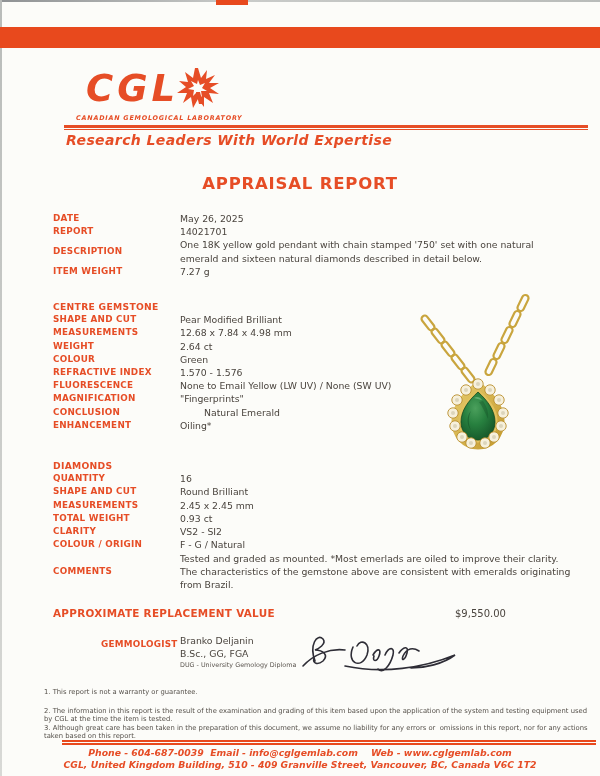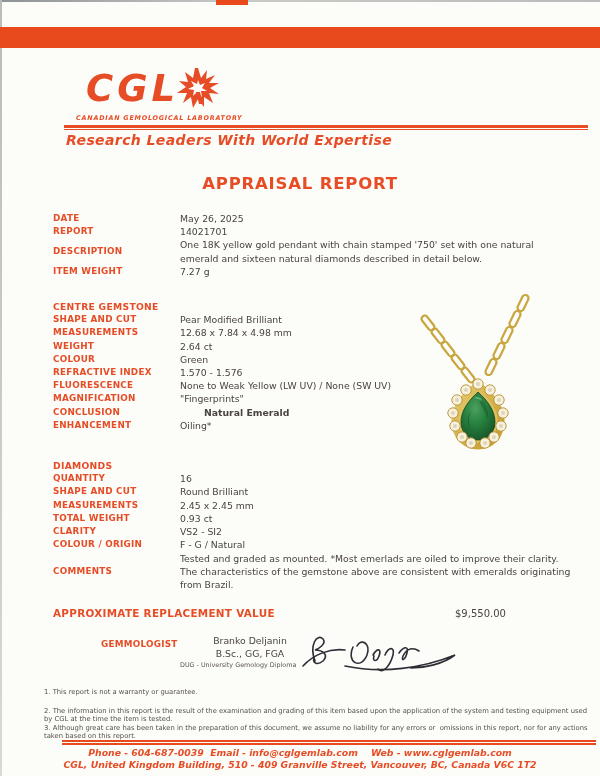--- a/index.html
+++ b/index.html
@@ -37,36 +37,36 @@
   .report-title{position:absolute;left:0;top:174px;width:600px;text-align:center;
     color:var(--accent);font-size:16.5px;font-weight:bold;letter-spacing:0.8px;}
 
   
   .fields{position:absolute;left:53px;width:540px;}
   .row{display:flex;line-height:13.2px;}
   .row.center{align-items:center;}
   .lbl{flex:none;width:127px;color:var(--accent);font-size:8.8px;font-weight:bold;
     letter-spacing:0.25px;}
   .val{color:var(--ink);font-size:9.3px;max-width:392px;}
-  .val.strong{font-weight:bold;padding-left:24px;}
+  .val.strong{font-weight:normal;padding-left:24px;}
   .sec-hdr{color:var(--accent);font-size:9.2px;font-weight:bold;letter-spacing:0.3px;
     line-height:13.2px;}
   #report-info{top:212px;}
   #item-weight-row{}
   #centre-gemstone{top:300px;}
   #diamonds{top:459px;}
   #comments{top:552px;}
   #replacement{top:607px;}
   .repl-lbl{position:absolute;left:0;top:0;color:var(--accent);font-size:10.4px;
     font-weight:bold;letter-spacing:0.3px;}
   .repl-val{position:absolute;left:402px;top:0.5px;color:var(--ink);font-size:10px;}
 
   #gemmologist{top:639px;}
   .gem-name-block{position:absolute;left:127px;top:-5px;width:140px;}
-  .gem-name{color:var(--ink);font-size:9.3px;line-height:13px;text-align:center;}
+  .gem-name{color:var(--ink);font-size:9.3px;line-height:13px;}
   .gem-diploma{color:var(--faint);font-size:6.4px;margin-top:1px;}
   .signature{position:absolute;left:248px;top:-14px;}
 
   #terms{position:absolute;left:44px;top:676px;width:548px;}
   .terms-title{color:var(--accent);font-size:8.6px;font-weight:bold;letter-spacing:0.3px;}
   .terms-item{color:#55504a;font-size:6.8px;line-height:8.1px;margin-top:12px;
     white-space:pre-wrap;}
 
   .footer-rule{position:absolute;left:62px;top:740px;width:534px;}
   .footer-rule .thin{height:1.5px;background:var(--band);}
@@ -137,21 +137,21 @@
   <div class="row">
     <span class="lbl">COLOUR</span>
     <span class="val">Green</span>
   </div>
   <div class="row">
     <span class="lbl">REFRACTIVE INDEX</span>
     <span class="val">1.570 - 1.576</span>
   </div>
   <div class="row">
     <span class="lbl">FLUORESCENCE</span>
-    <span class="val">None to Weak Yellow (LW UV) / None (SW UV)</span>
+    <span class="val">None to Email Yellow (LW UV) / None (SW UV)</span>
   </div>
   <div class="row">
     <span class="lbl">MAGNIFICATION</span>
     <span class="val">"Fingerprints"</span>
   </div>
   <div class="row">
     <span class="lbl">CONCLUSION</span>
     <span class="val strong">Natural Emerald</span>
   </div>
   <div class="row">

